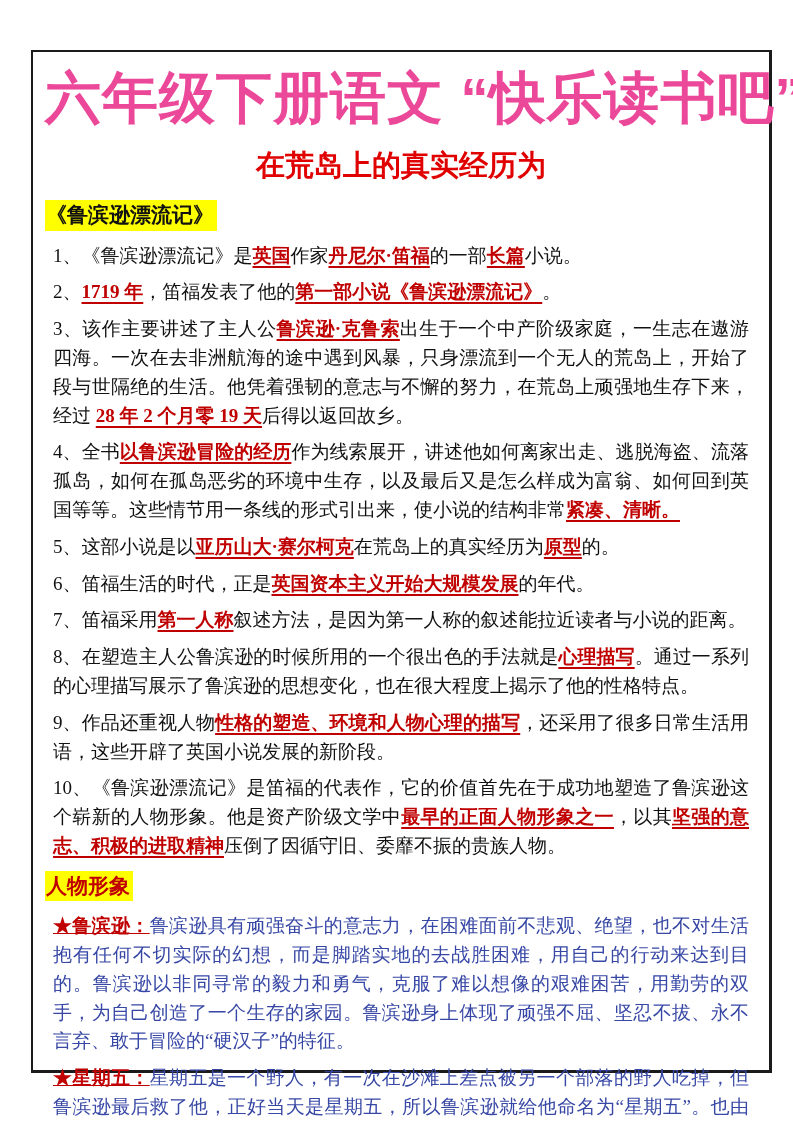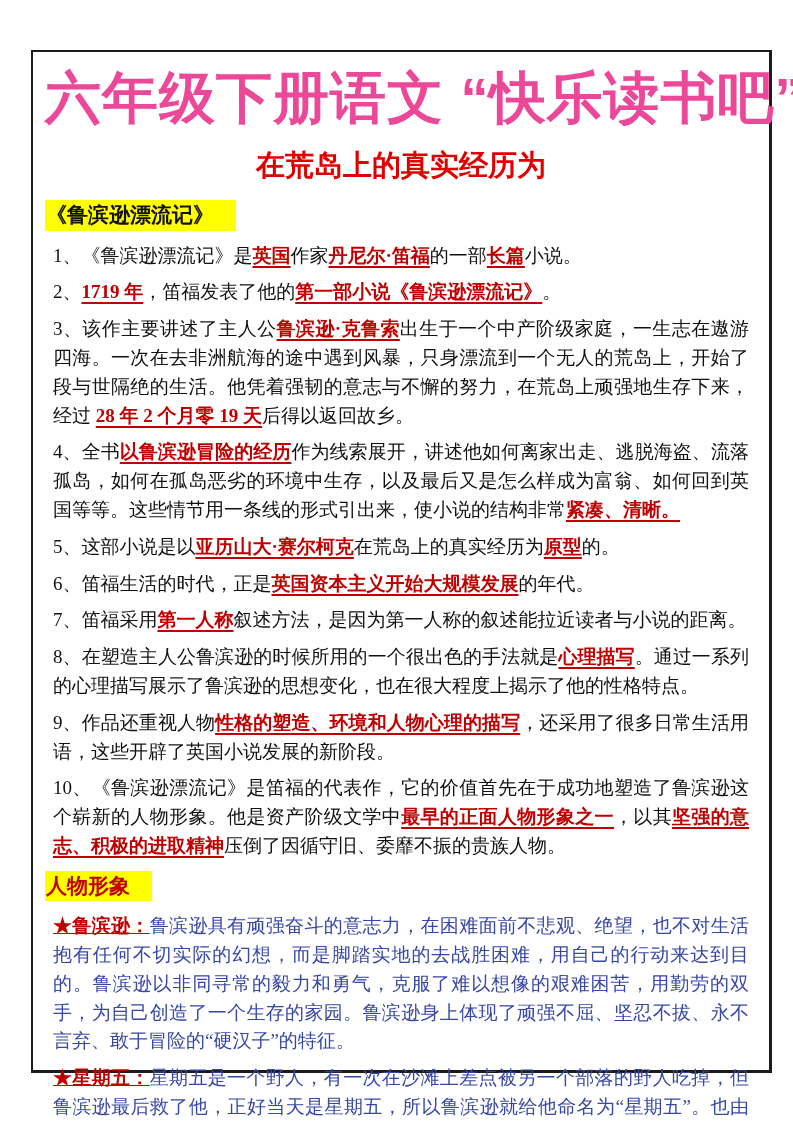--- a/index.html
+++ b/index.html
@@ -47,21 +47,21 @@
     font-size: 29px;
     line-height: 1.1;
     color: var(--subtitle-red, #e00000);
   }
   .section-heading {
     display: inline-block;
     background: var(--highlight-yellow, #ffff00);
     font-weight: bold;
     font-size: 21px;
     line-height: 1.35;
-    padding: 1px 22px 1px 1px;
+    padding: 1px 3px 1px 1px;
     margin: 2px 0 3px 0;
   }
   .heading-black { color: #111111; }
   .heading-red   { color: var(--emphasis-red, #c00000); text-align: center; }
   .body-para {
     margin: 8px;
     font-size: 19px;
     line-height: 28.8px;
     text-align: justify;
     color: #111111;

